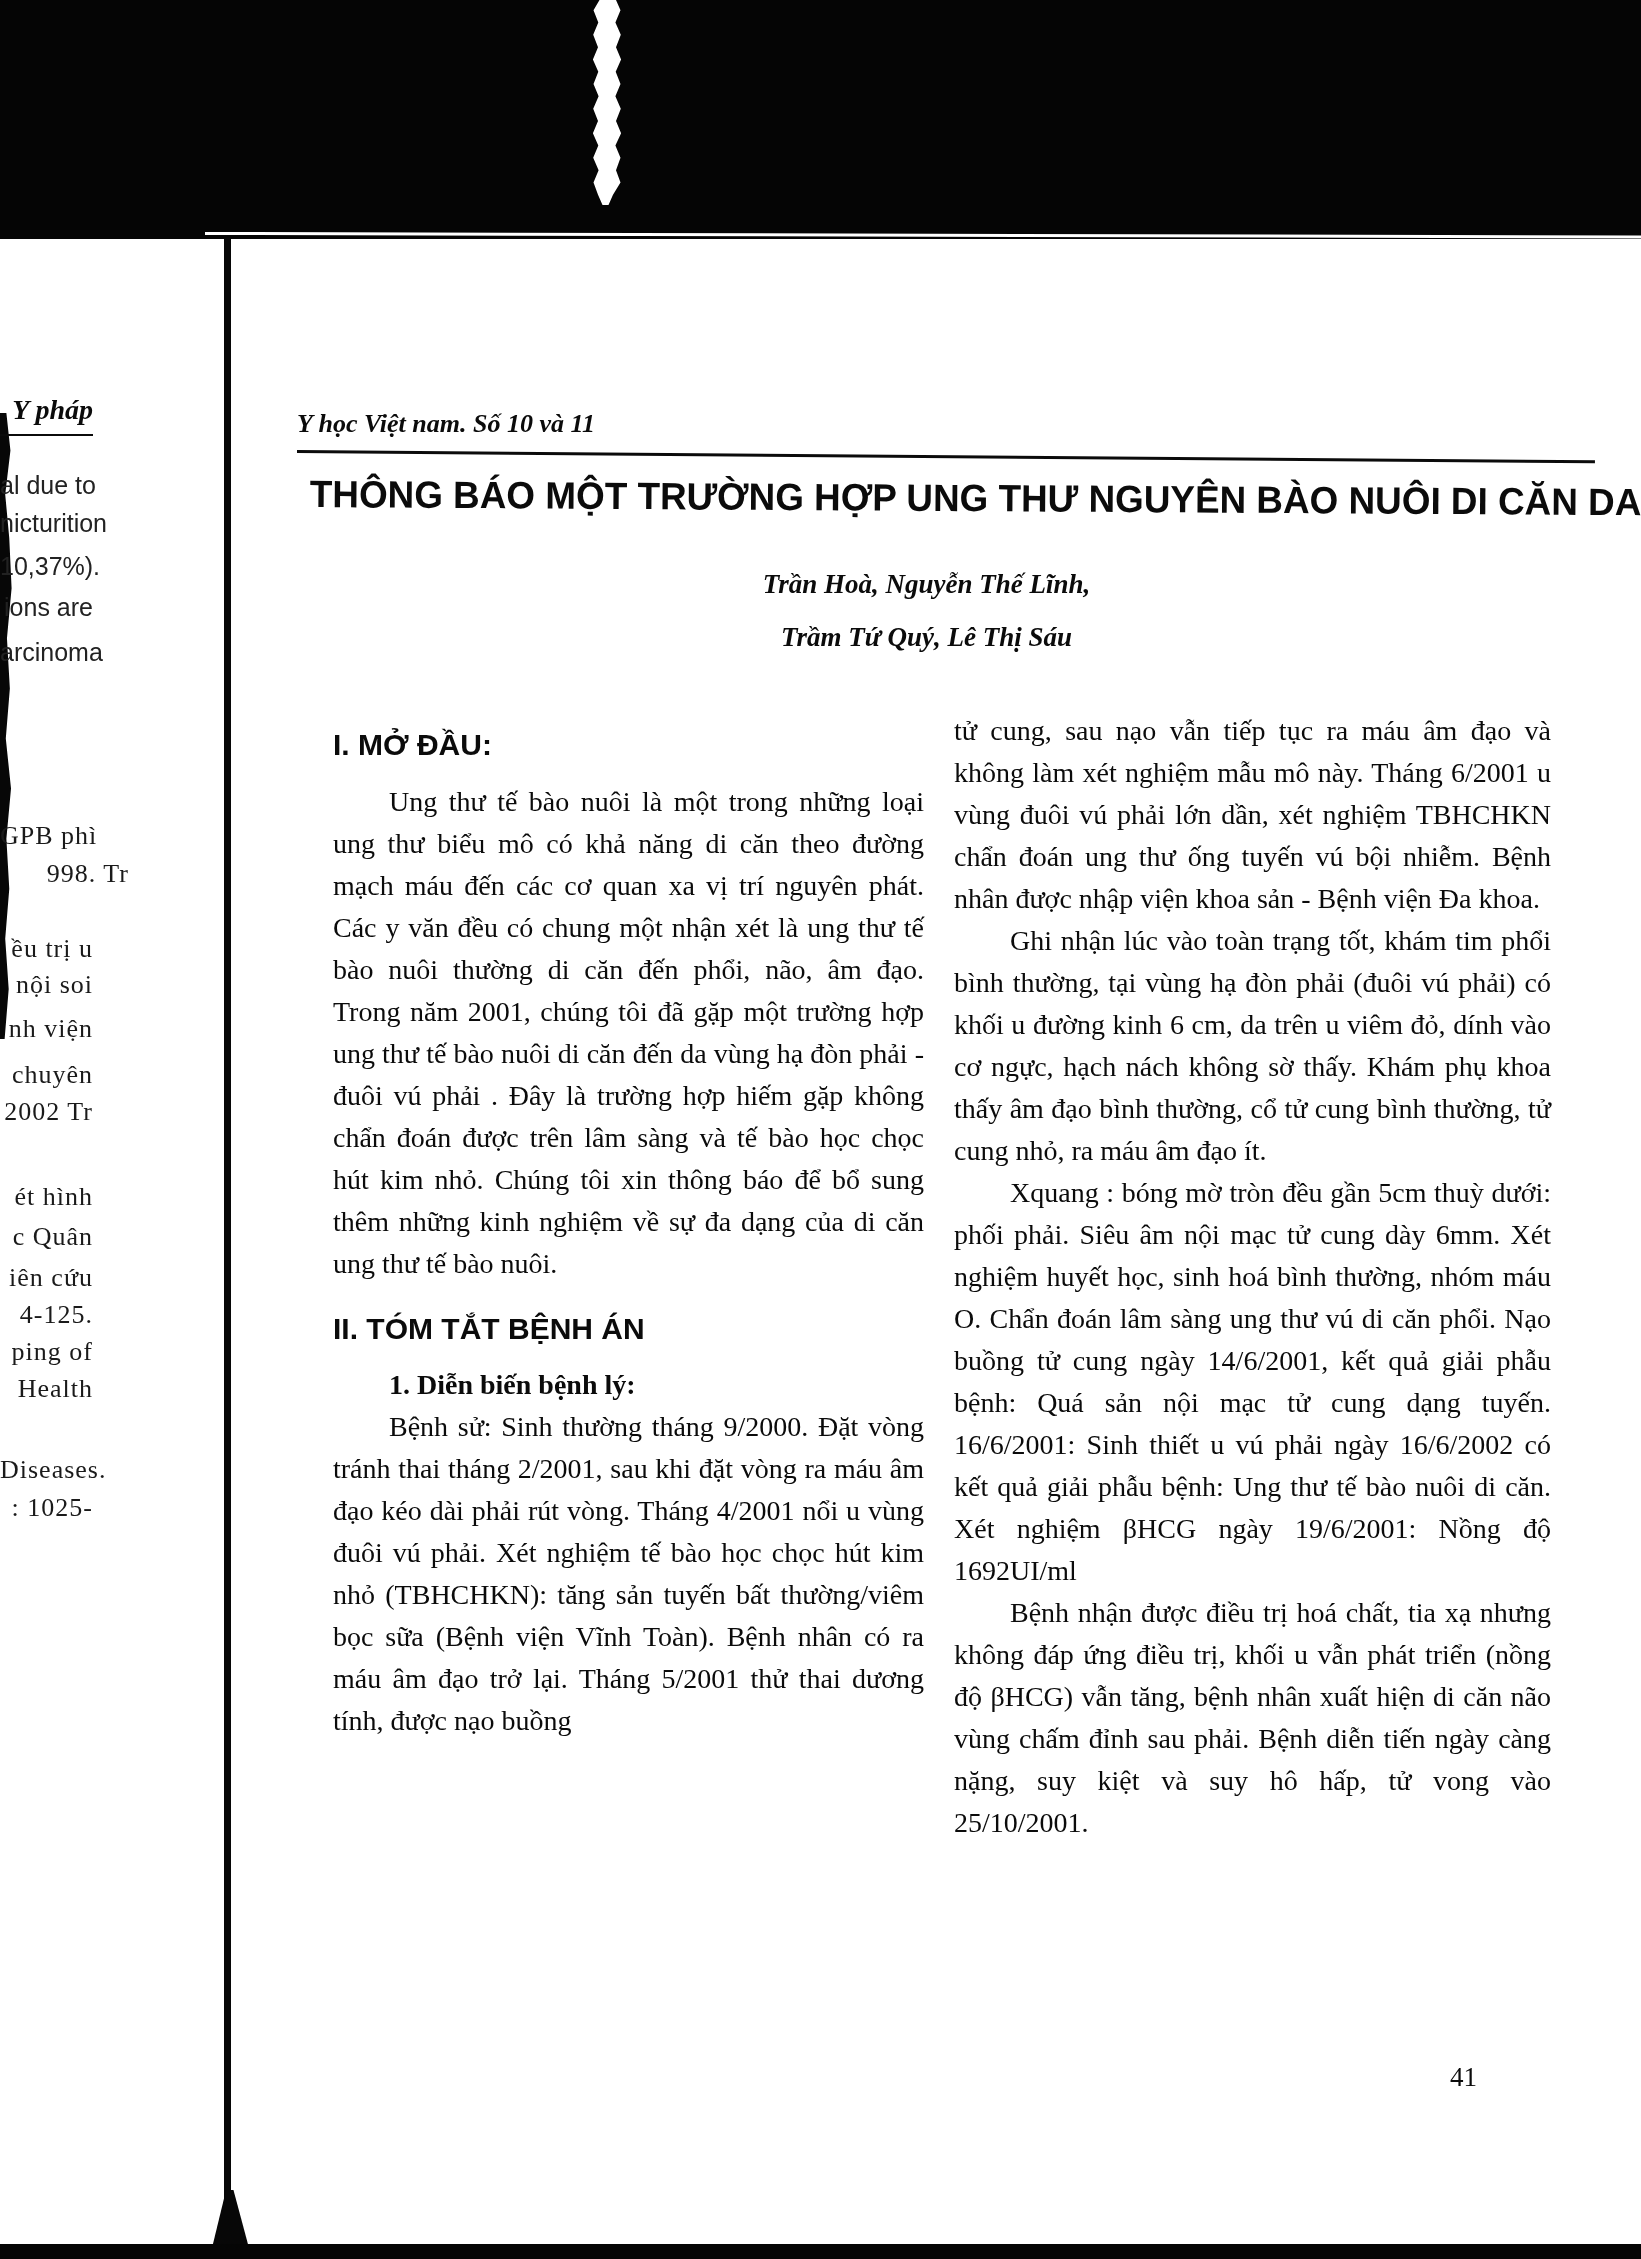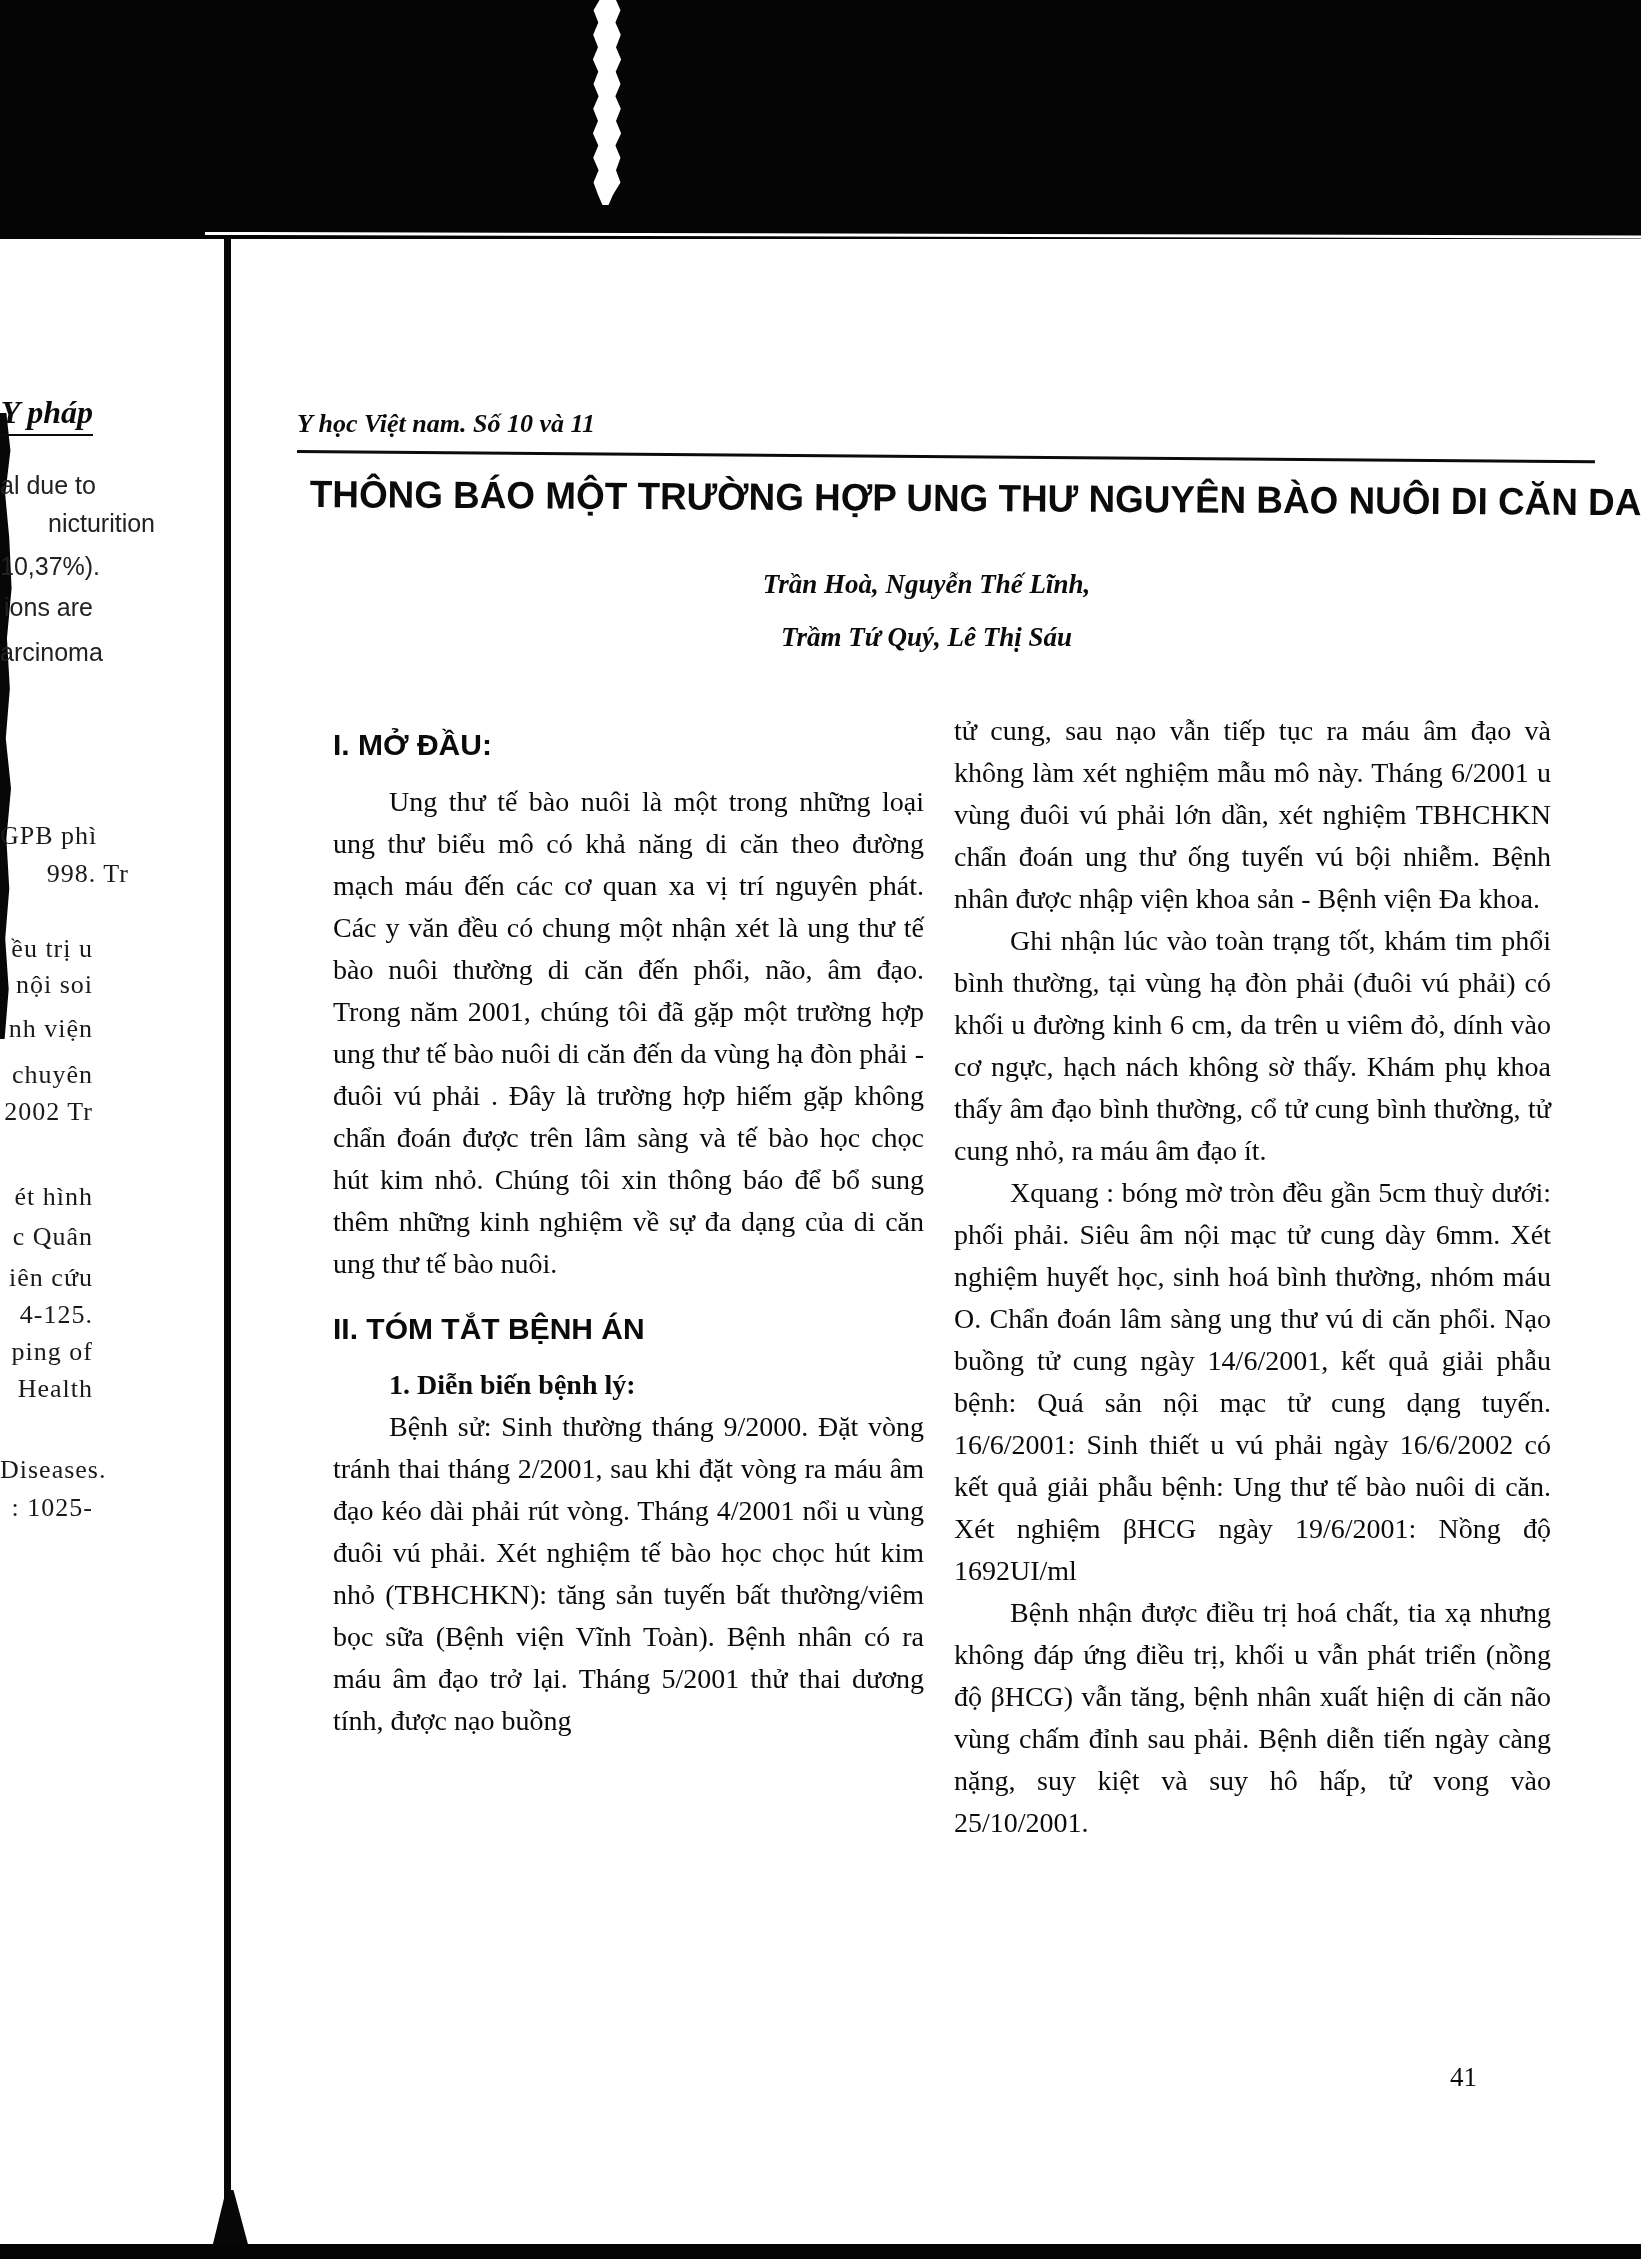--- a/index.html
+++ b/index.html
@@ -20,21 +20,21 @@
   .banner-crack{left:205px;top:232px;width:1437px;height:2.9px;background:#ffffff;
     transform:rotate(0.14deg);transform-origin:left center;}
   .gutter-line{left:224px;top:238px;width:6.8px;height:2012px;background:#070707;}
   .gutter-base{left:212px;top:2190px;width:37px;height:58px;background:#070707;
     clip-path:polygon(38% 0%,58% 0%,100% 100%,0% 100%);}
   .left-streak{left:0;top:413px;width:11.6px;height:626px;background:#070707;
     clip-path:polygon(0 0,55% 0,90% 6%,45% 13%,80% 20%,100% 28%,60% 36%,85% 44%,50% 52%,95% 60%,55% 68%,80% 76%,45% 84%,75% 92%,40% 100%,0 100%);}
   .bottom-bar{left:0;top:2244px;width:1641px;height:15.4px;background:#050505;}
   .frag-box{left:0;width:93px;}
   .frag-line{position:absolute;left:0;width:93px;text-align:right;white-space:nowrap;}
-  .frag-title{font-family:"Liberation Serif",serif;font-weight:bold;font-style:italic;font-size:32px;}
+  .frag-title{font-family:"Liberation Serif",serif;font-weight:bold;font-style:italic;font-size:28px;}
   .frag-rule{position:absolute;left:0;top:434px;width:93px;height:1.9px;background:#0b0b0b;}
   .frag-sans{font-family:"Liberation Sans",sans-serif;font-size:25px;color:#222;}
   .frag-serif{font-family:"Liberation Serif",serif;font-size:26px;letter-spacing:1px;color:#1a1a1a;}
 
   
   .journal-header{left:297px;top:409px;font-weight:bold;font-style:italic;font-size:26px;white-space:nowrap;}
   .header-rule{left:297px;top:450px;width:1298px;height:2.9px;background:#0b0b0b;
     transform:rotate(0.45deg);transform-origin:left center;}
   .article-title{left:290px;top:477px;width:1323px;text-align:center;
     font-family:"Liberation Sans",sans-serif;font-weight:bold;font-size:38px;
@@ -65,21 +65,21 @@
 <div class="abs banner-crack"></div>
 <div class="abs gutter-line"></div>
 <div class="abs gutter-base"></div>
 <div class="abs left-streak"></div>
 <div class="abs bottom-bar"></div>
 
 <div class="abs frag-box" style="top:0;height:2259px;">
   <span class="frag-line frag-title" style="top:394px;">Y pháp</span>
   <span class="frag-rule"></span>
   <span class="frag-line frag-sans" style="top:471px;">al due to</span>
-  <span class="frag-line frag-sans" style="top:509px;padding-left:48px;">nicturition</span>
+  <span class="frag-line frag-sans" style="top:509px;">nicturition</span>
   <span class="frag-line frag-sans" style="top:552px;">10,37%).</span>
   <span class="frag-line frag-sans" style="top:593px;">ions are</span>
   <span class="frag-line frag-sans" style="top:638px;">arcinoma</span>
   <span class="frag-line frag-serif" style="top:821px;">GPB phì</span>
   <span class="frag-line frag-serif" style="top:859px;margin-left:36px;">998. Tr</span>
   <span class="frag-line frag-serif" style="top:934px;">ều trị u</span>
   <span class="frag-line frag-serif" style="top:970px;">nội soi</span>
   <span class="frag-line frag-serif" style="top:1014px;">nh viện</span>
   <span class="frag-line frag-serif" style="top:1060px;">chuyên</span>
   <span class="frag-line frag-serif" style="top:1097px;">2002 Tr</span>

